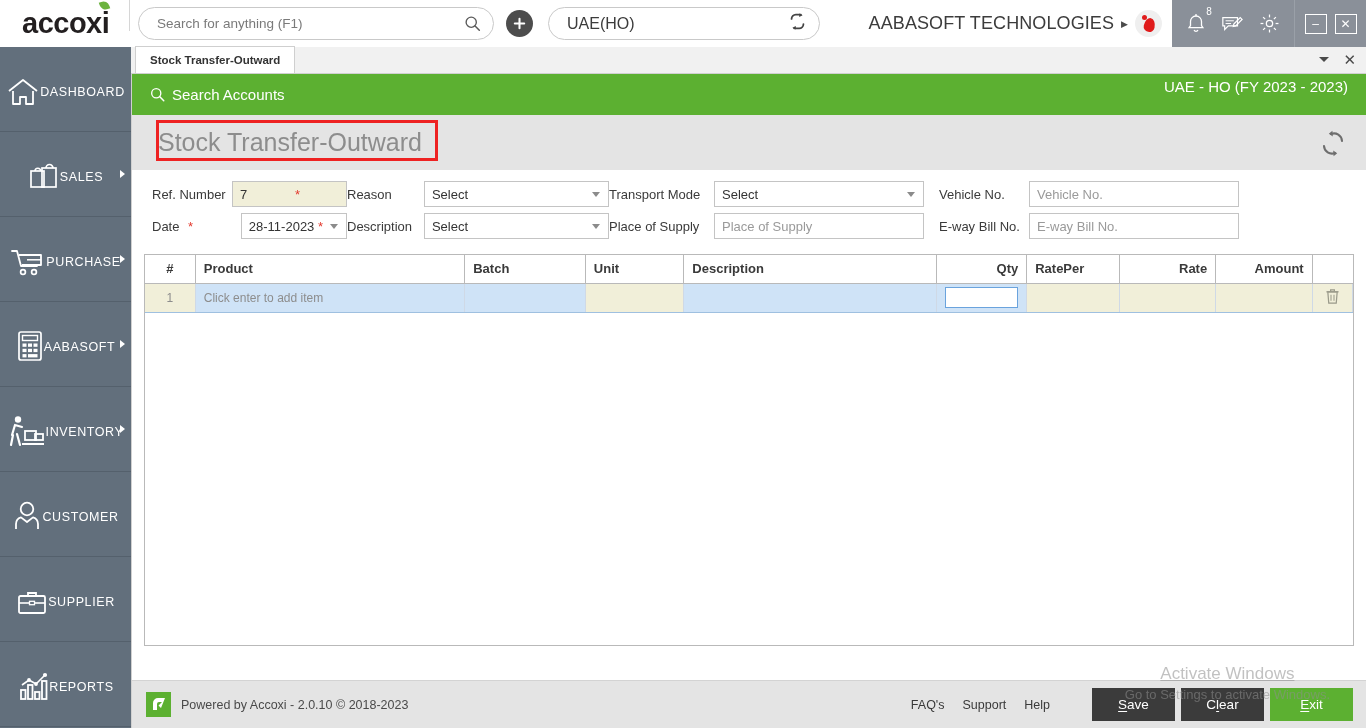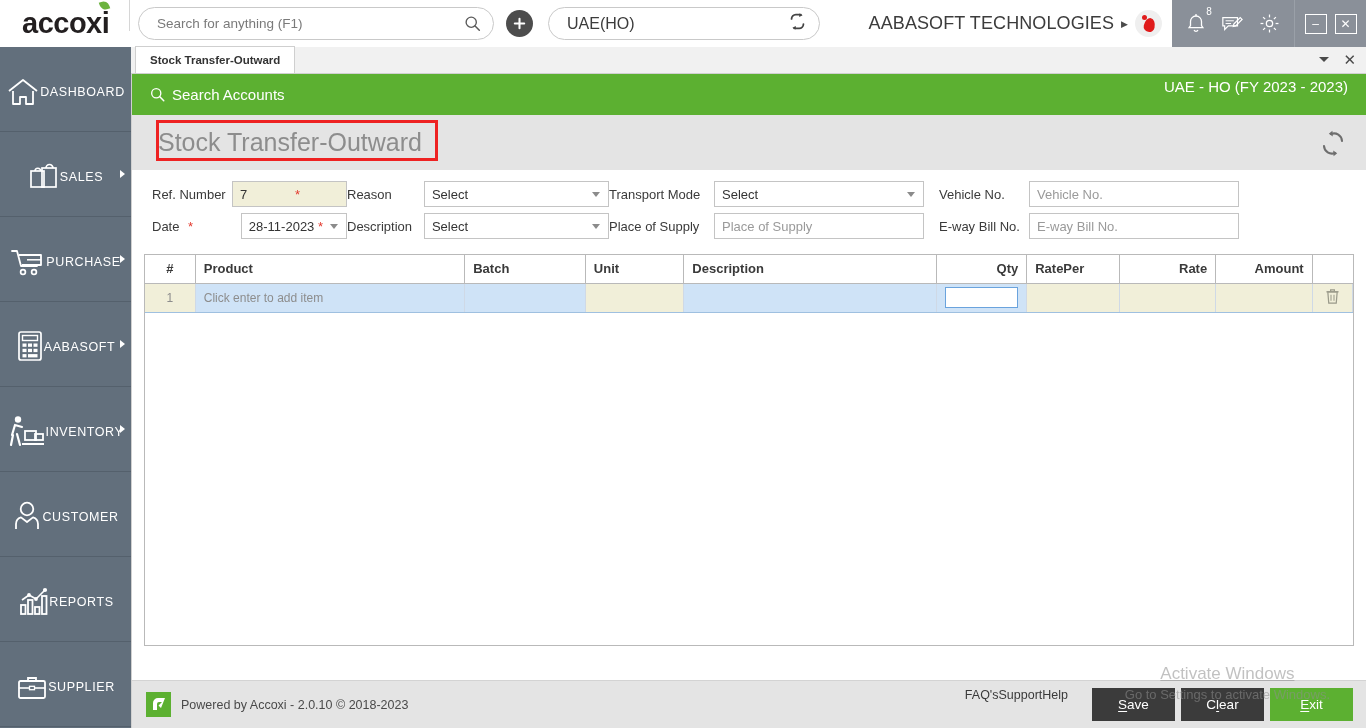--- a/index.html
+++ b/index.html
@@ -211,21 +211,21 @@
   .footer {
     position: absolute; left: 0; bottom: 0; width: 1235px; height: 48px;
     background: #e4e4e4; display: flex; align-items: center; padding: 0 14px;
     border-top: 1px solid #d3d3d3;
   }
   .flogo {
     width: 25px; height: 25px; background: #5cb031; display: flex;
     align-items: center; justify-content: center; margin-right: 10px; flex: 0 0 auto;
   }
   .fcopy { font-size: 12.5px; color: #4a4a4a; }
-  .flinks { margin-left: auto; display: flex; }
+  .flinks { margin-left: auto; display: flex; align-items: center; gap: 18px; }
   .flink { font-size: 12.5px; color: #3a3a3a; cursor: pointer; }
   .btns { display: flex; align-items: center; gap: 6px; margin-left: 24px; }
   .btn {
     width: 83px; height: 33px; display: flex; align-items: center;
     justify-content: center; font-size: 13.5px; color: #fff; cursor: pointer;
   }
   .btn.dark { background: #3b3b3b; }
   .btn.green { background: #5cb031; }
   .btn u { text-underline-offset: 2px; }
 
@@ -406,46 +406,46 @@
         <svg width="30" height="32" viewBox="0 0 30 32">
             <circle cx="15" cy="9" r="6.3" fill="none" stroke="#fff" stroke-width="1.8"></circle>
             <path d="M4 29 v-5 a7 7 0 0 1 5-6.6 L15 22 L21 17.4 a7 7 0 0 1 5 6.6 v5" fill="none" stroke="#fff" stroke-width="1.8" stroke-linejoin="round"></path>
           </svg>
       </span>
       <span class="slabel">CUSTOMER</span>
     </div>
 
     <div class="side-item">
       <span class="sicon">
+        <svg width="32" height="28" viewBox="0 0 32 28">
+            <rect x="3" y="7" width="26" height="17" rx="1.5" fill="none" stroke="#fff" stroke-width="1.8"></rect>
+            <path d="M12 7 v-3 h8 v3" fill="none" stroke="#fff" stroke-width="1.8"></path>
+            <line x1="3" y1="14" x2="29" y2="14" stroke="#fff" stroke-width="1.6"></line>
+            <rect x="13.5" y="12.3" width="5" height="3.4" fill="#626f7c" stroke="#fff" stroke-width="1.3"></rect>
+          </svg>
+      </span>
+      <span class="slabel">SUPPLIER</span>
+    </div>
+
+    <div class="side-item">
+      <span class="sicon">
         <svg width="32" height="30" viewBox="0 0 32 30">
             <g fill="none" stroke="#fff" stroke-width="1.8">
               <rect x="4" y="18" width="4.5" height="9"></rect>
               <rect x="11" y="13" width="4.5" height="14"></rect>
               <rect x="18" y="20" width="4.5" height="7"></rect>
               <rect x="25" y="9" width="4.5" height="18"></rect>
             </g>
             <polyline points="5,13 12,8 19,12 28,3" fill="none" stroke="#fff" stroke-width="1.6"></polyline>
             <circle cx="12" cy="8" r="1.9" fill="#fff"></circle>
             <circle cx="19" cy="12" r="1.9" fill="#fff"></circle>
             <circle cx="28" cy="3" r="2.1" fill="#fff"></circle>
           </svg>
       </span>
       <span class="slabel">REPORTS</span>
-    </div>
-
-    <div class="side-item">
-      <span class="sicon">
-        <svg width="32" height="28" viewBox="0 0 32 28">
-            <rect x="3" y="7" width="26" height="17" rx="1.5" fill="none" stroke="#fff" stroke-width="1.8"></rect>
-            <path d="M12 7 v-3 h8 v3" fill="none" stroke="#fff" stroke-width="1.8"></path>
-            <line x1="3" y1="14" x2="29" y2="14" stroke="#fff" stroke-width="1.6"></line>
-            <rect x="13.5" y="12.3" width="5" height="3.4" fill="#626f7c" stroke="#fff" stroke-width="1.3"></rect>
-          </svg>
-      </span>
-      <span class="slabel">SUPPLIER</span>
     </div>
   </div>
 
   <div class="tabstrip">
     <div class="tab">
       <span>Stock Transfer-Outward</span>
     </div>
     <div class="tabstrip-right">
       <span class="tab-caret"></span>
       <span class="tab-close">✕</span>

